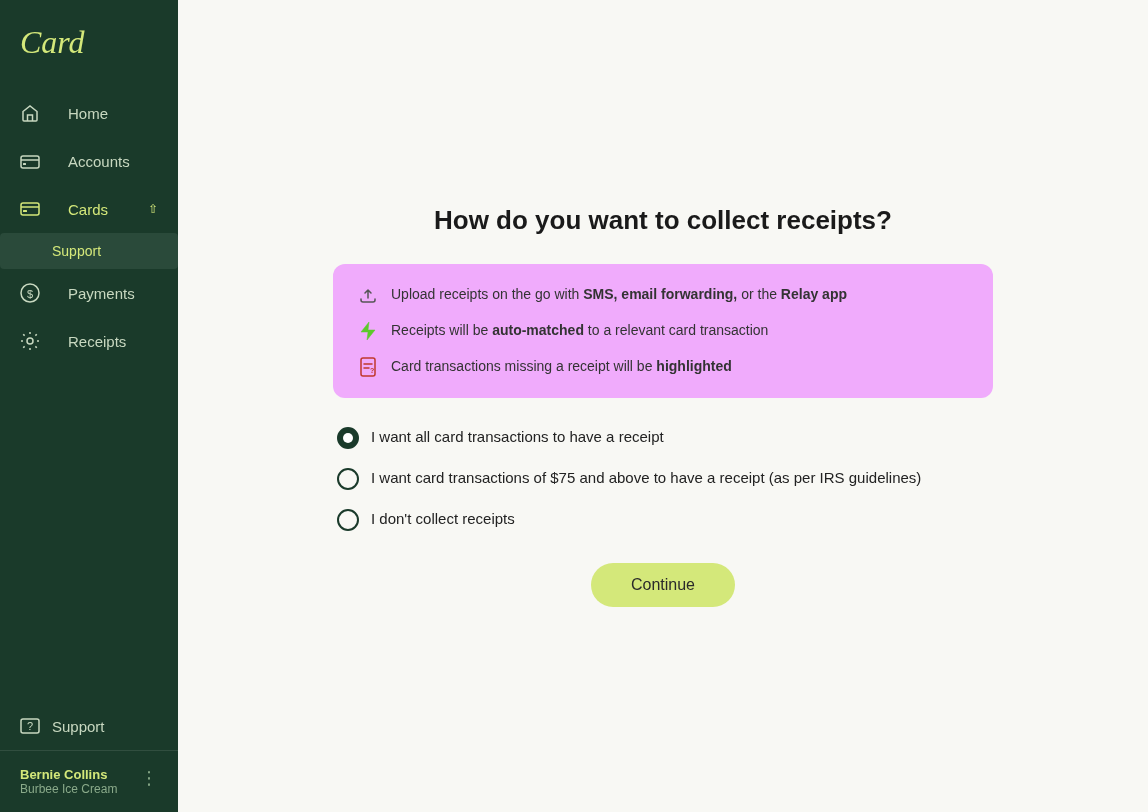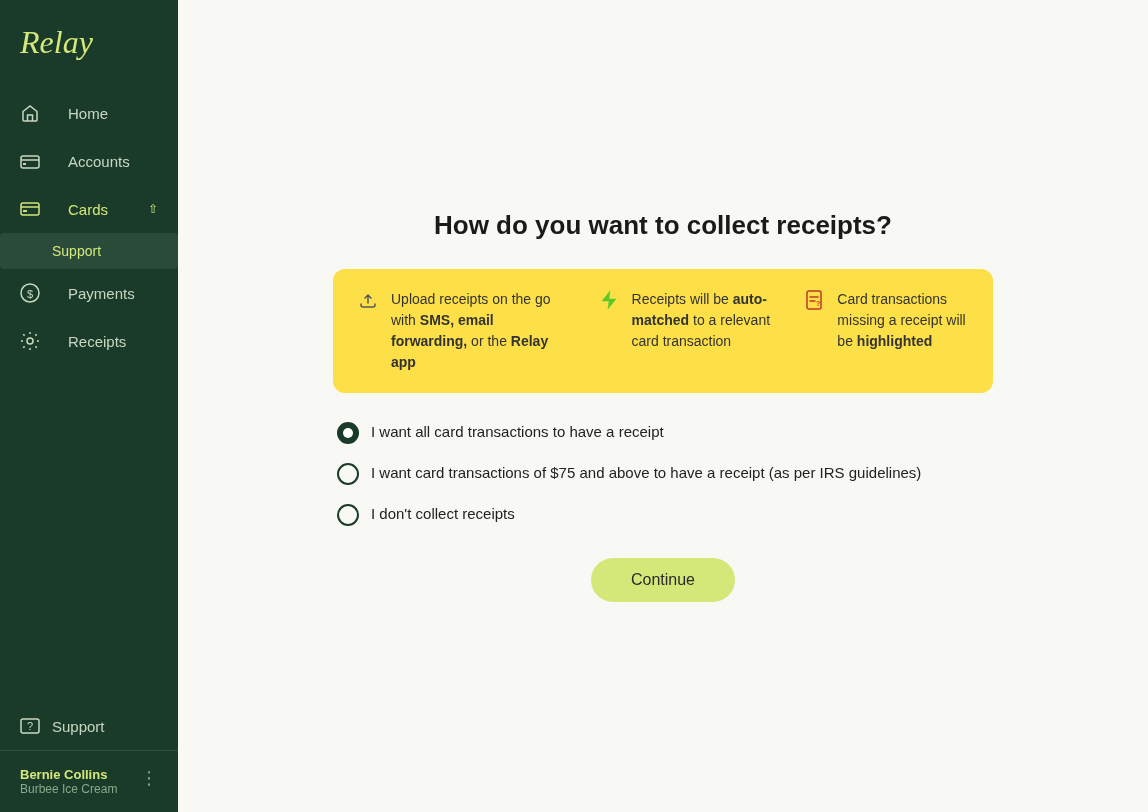--- a/index.html
+++ b/index.html
@@ -102,27 +102,27 @@
       align-items: center;
       gap: 28px;
     }
     .page-title {
       font-size: 26px;
       font-weight: 700;
       color: #1a1a1a;
       text-align: center;
     }
     .info-box {
-      background: #fde047;
+      background: #f0abfc;
       border-radius: 12px;
       padding: 20px 24px;
       width: 100%;
       display: flex;
-      flex-direction: row;
-      gap: 24px;
+      flex-direction: column;
+      gap: 14px;
     }
     .info-row {
       display: flex;
       align-items: flex-start;
       gap: 12px;
       font-size: 14px;
       color: #333;
       line-height: 1.5;
     }
     .info-icon {
@@ -185,21 +185,21 @@
       font-weight: 500;
       cursor: pointer;
       margin-top: 4px;
     }
   </style>
 </head>
 <body>
 
 <div class="sidebar">
   <div class="sidebar-logo">
-    <span class="logo-text">Relay</span>
+    <span class="logo-text">Card</span>
   </div>
 
   <div class="nav-items">
 
     <div class="nav-item">
       <span class="nav-icon">
         <svg width="18" height="18" viewBox="0 0 18 18" fill="none">
           <path d="M2 7.5L9 2l7 5.5V16a1 1 0 01-1 1H3a1 1 0 01-1-1V7.5z" stroke="#c8d8c0" stroke-width="1.5" fill="none"></path>
           <path d="M6.5 17V11h5v6" stroke="#c8d8c0" stroke-width="1.5"></path>
         </svg>

